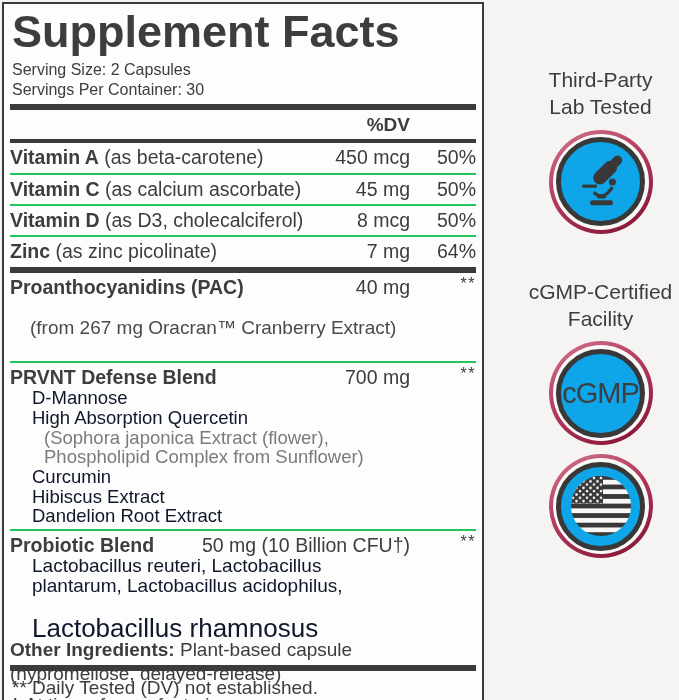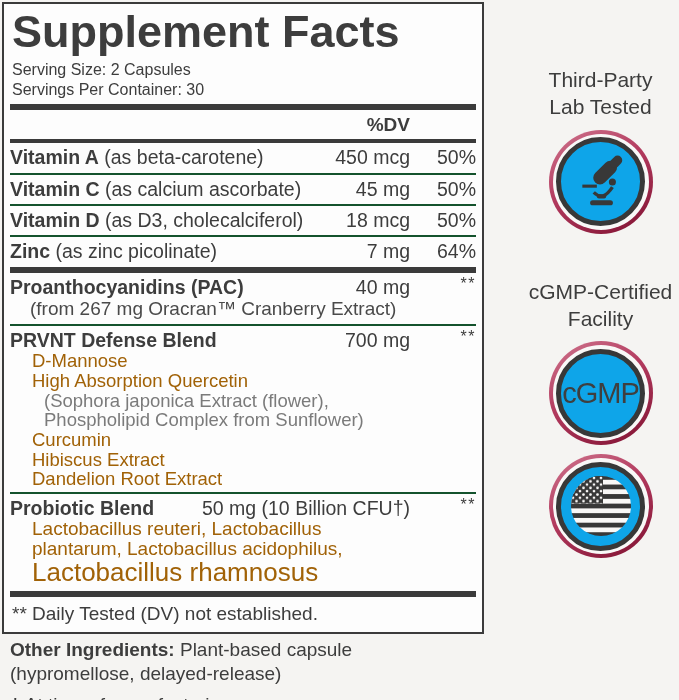--- a/index.html
+++ b/index.html
@@ -21,40 +21,40 @@
   }
   .title {
     font-size:45px; font-weight:bold; line-height:1.05;
     letter-spacing:0px; margin:2px 0 5px 2px; color:#3d3d3d;
     white-space:nowrap;
   }
   .serving { font-size:16px; line-height:1.25; margin-left:2px; }
 
   .bar6 { height:6px; background:#3b3b3b; border:0; margin:4px 0 0 0; }
   .bar4 { height:4px; background:#3b3b3b; border:0; margin:0; }
-  .thin-top { border-top:2px solid #14532d; }
+  .thin-top { border-top:2px solid #22c55e; }
 
   .grid-row {
     display:grid; grid-template-columns:1fr auto 66px;
     align-items:start; font-size:19.5px; line-height:1.15;
   }
   .hdr { font-weight:bold; font-size:19px; padding:4px 0 3px 0; }
   .row { padding:3px 0 4px 0; }
   .nm b { font-weight:bold; }
   .amt { text-align:right; white-space:nowrap; }
   .dv  { text-align:right; white-space:nowrap; }
   .dv-star { font-size:16px; letter-spacing:1.5px; position:relative; top:-1px; }
 
   .sec-head { padding:3px 0 0 0; }
-  .sub { font-size:18.5px; line-height:1.06; color:#a16207; }
+  .sub { font-size:18.5px; line-height:1.06; color:#0f172a; }
   .sub.ml1 { margin-left:20px; }
   .sub.ml2 { margin-left:22px; }
   .sub.ml3 { margin-left:34px; color:#7b7b7b; }
   .pad-b3 { padding-bottom:3px; }
-  .pad-b4 { padding-bottom:4px; }
+  .pad-b4 { padding-bottom:22px;margin-top:19px; }
   .footnote { font-size:19px; padding:6px 0 7px 2px; }
 
   .below-box { margin:10px 0 0 8px; width:466px; }
   .other { font-size:19px; line-height:1.28; }
   .other b { font-weight:bold; }
   .dagger { font-size:19px; margin-top:7px; }
 
   
   .right {
     flex:1; display:flex; flex-direction:column; align-items:center;
@@ -109,21 +109,21 @@
       <div class="amt">450 mcg</div>
       <div class="dv">50%</div>
     </div>
     <div class="grid-row row thin-top">
       <div class="nm"><b>Vitamin C</b><span> (as calcium ascorbate)</span></div>
       <div class="amt">45 mg</div>
       <div class="dv">50%</div>
     </div>
     <div class="grid-row row thin-top">
       <div class="nm"><b>Vitamin D</b><span> (as D3, cholecalciferol)</span></div>
-      <div class="amt">18 mcg</div>
+      <div class="amt">8 mcg</div>
       <div class="dv">50%</div>
     </div>
     <div class="grid-row row thin-top">
       <div class="nm"><b>Zinc</b><span> (as zinc picolinate)</span></div>
       <div class="amt">7 mg</div>
       <div class="dv">64%</div>
     </div>
 
     <hr class="bar6" style="margin-top:0">
 

